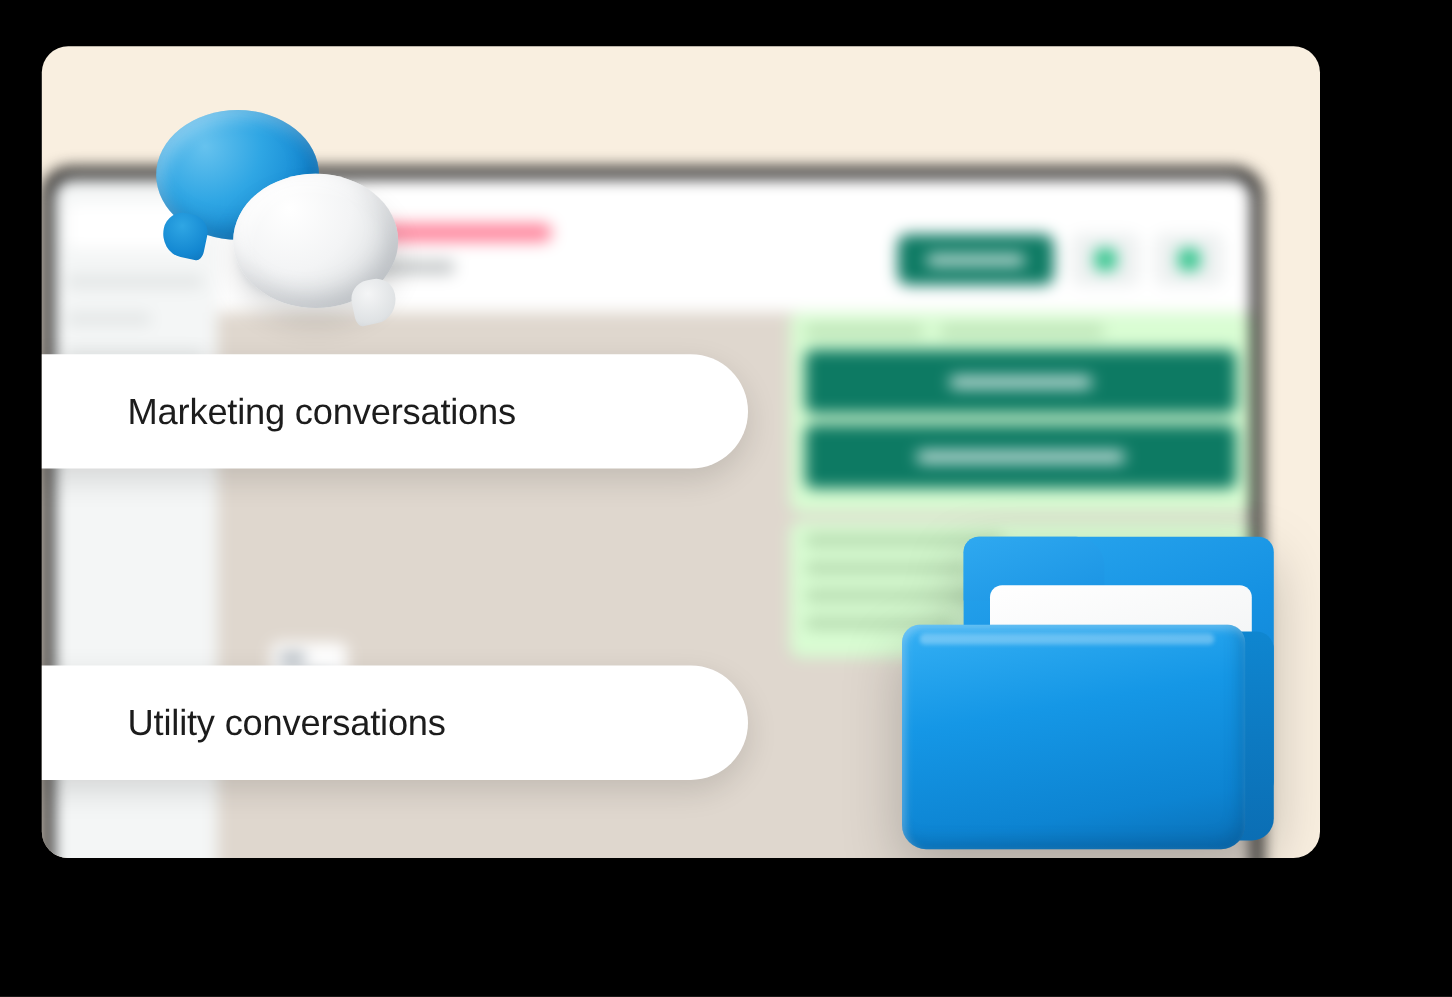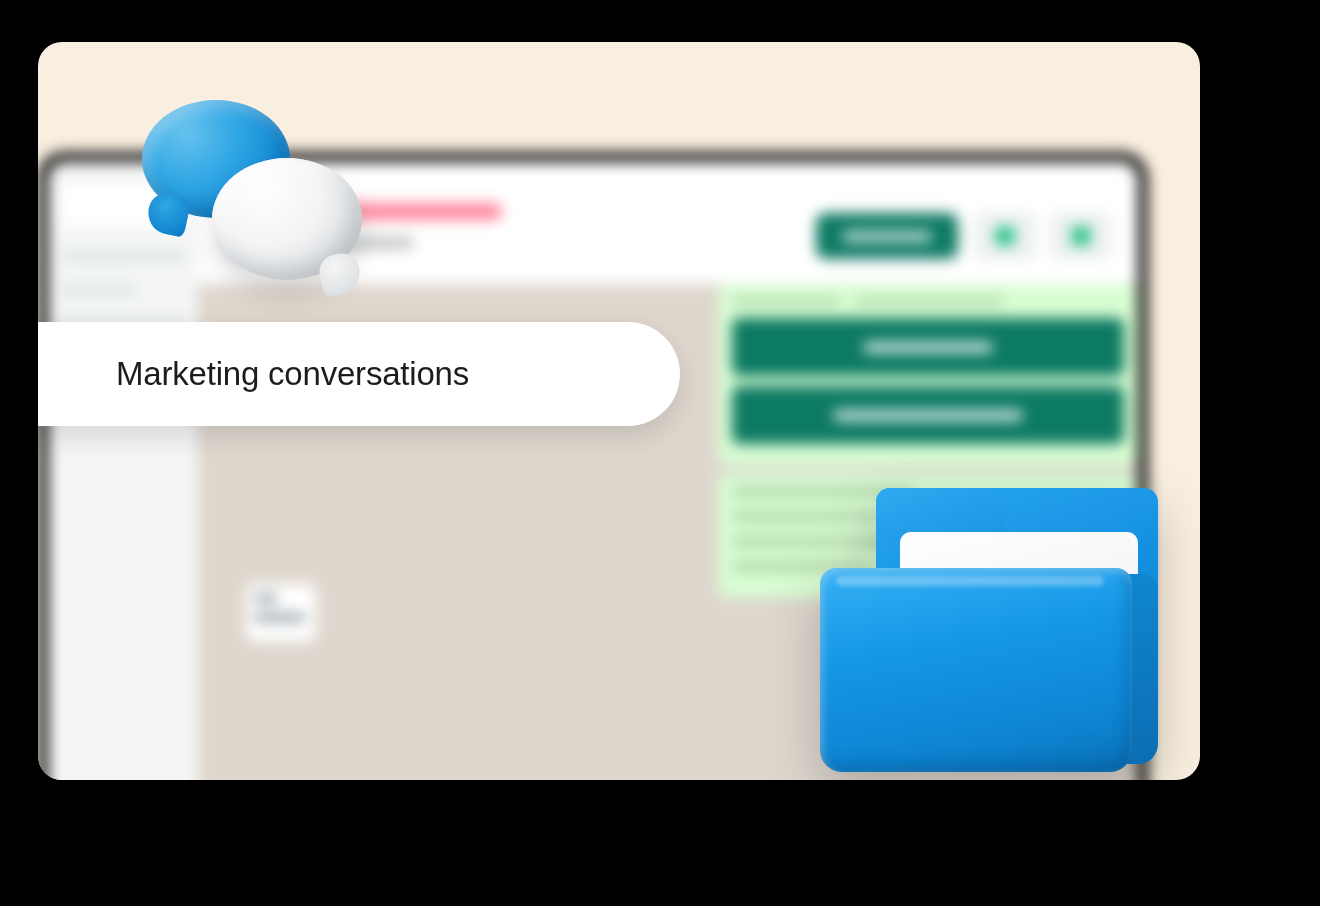--- a/index.html
+++ b/index.html
@@ -431,20 +431,23 @@
 
             </div>
           </div>
         </div>
       </div>
     </div>
 
     <div class="pill pill-1">
       <span class="pill-label">Marketing conversations</span>
     </div>
+    <div class="pill pill-3">
+      <span class="pill-label">Utility conversations</span>
+    </div>
 
     <div class="bubbles-3d">
       <div class="sb-blue"></div>
       <div class="sb-white"></div>
     </div>
 
     <div class="folder-3d">
       <div class="fd-back"></div>
       <div class="fd-tab"></div>
       <div class="fd-paper"></div>

